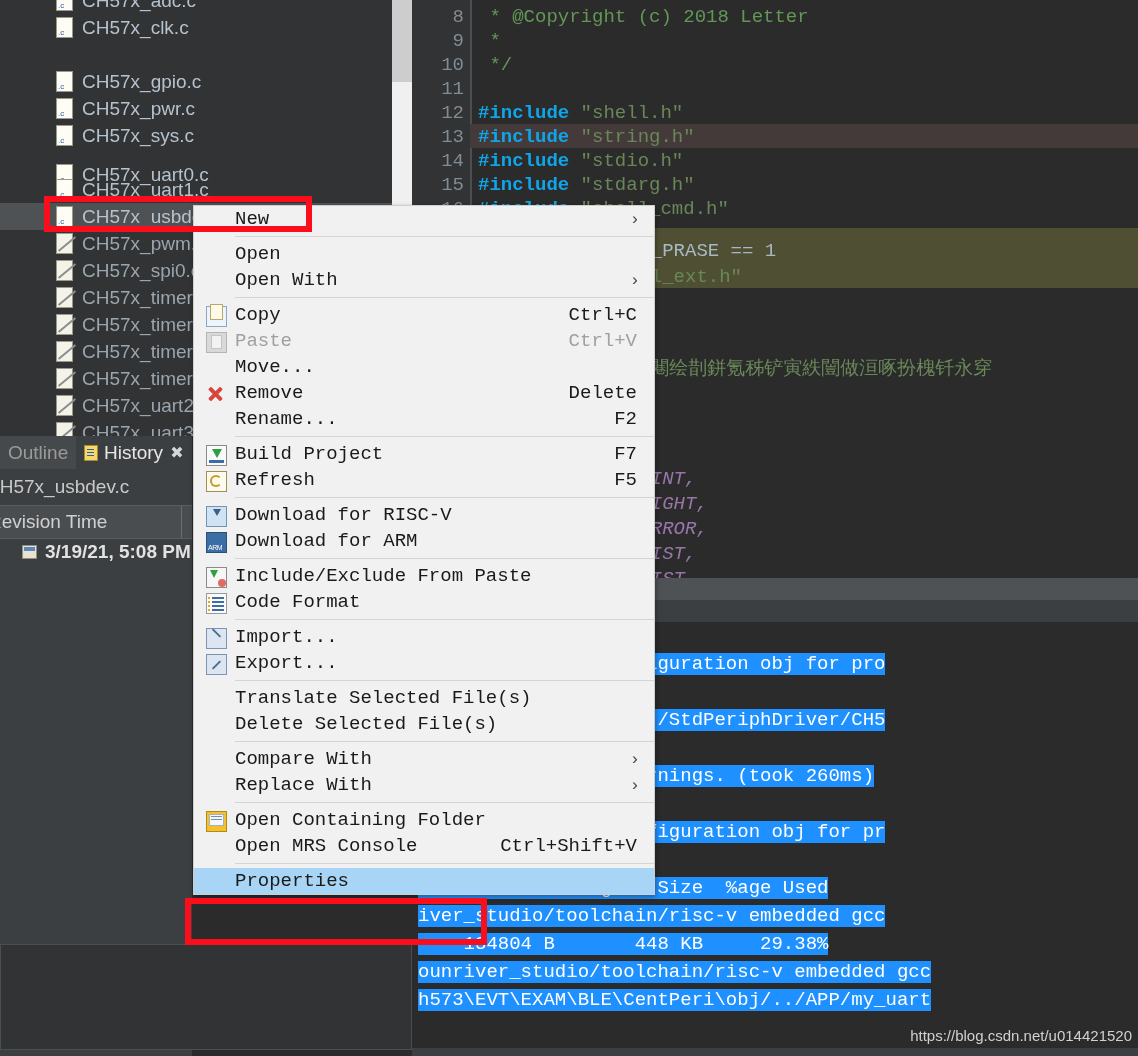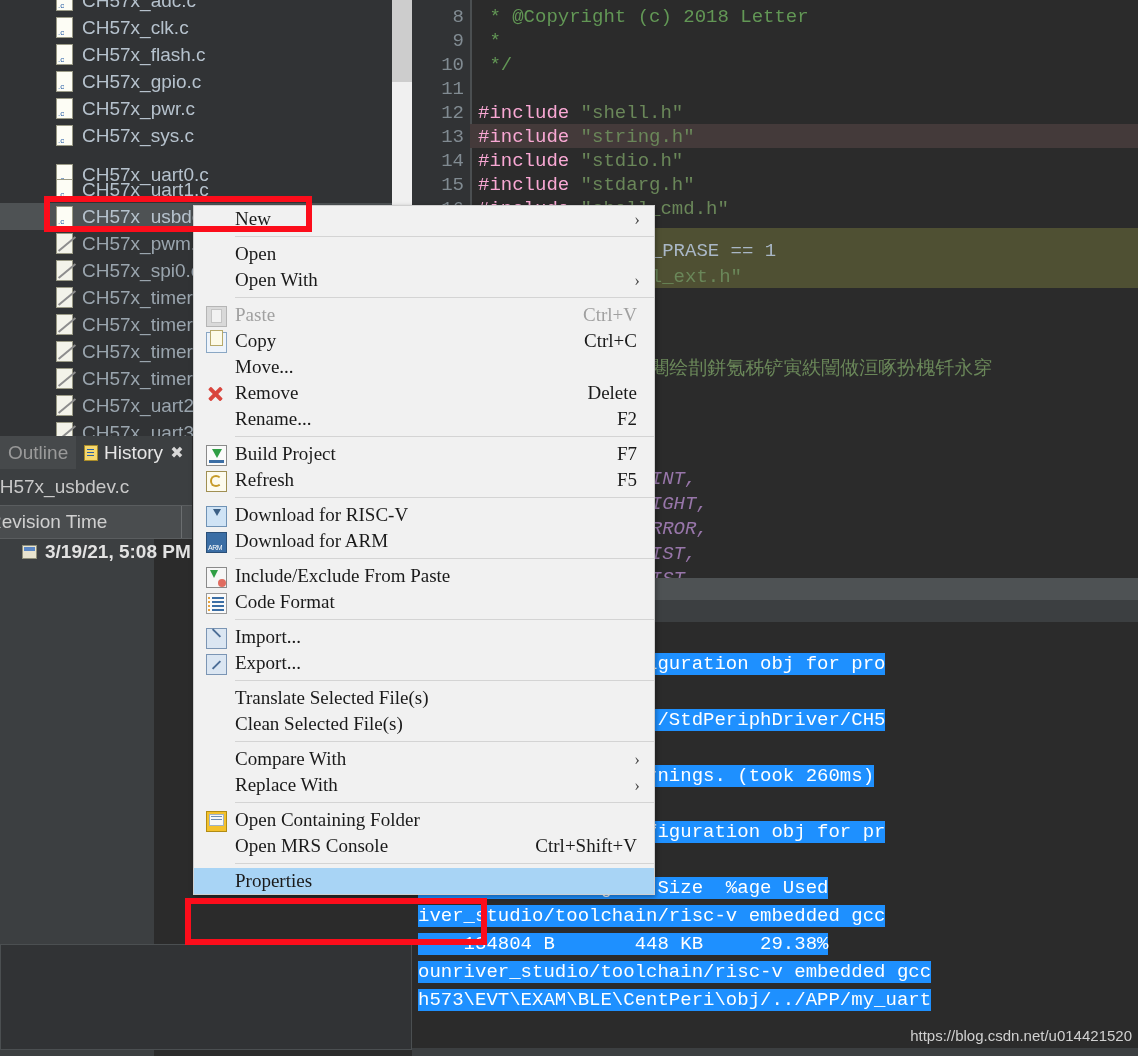--- a/index.html
+++ b/index.html
@@ -41,21 +41,21 @@
   }
   .ficon.excl:after{content:"";}
 
   
   #exp-scroll{
     position:absolute;left:392px;top:0;width:20px;height:436px;background:#f0f0f0;
   }
   #exp-thumb{position:absolute;left:0;top:0;width:20px;height:82px;background:#cdcdcd;}
 
   
-  #leftbottom{position:absolute;left:0;top:436px;width:154px;height:620px;background:#3c3f41;}
+  #leftbottom{position:absolute;left:0;top:436px;width:192px;height:620px;background:#3c3f41;}
   #tabstrip{position:absolute;left:0;top:0;width:192px;height:33px;background:#313335;}
   .vtab{
     position:absolute;top:0;height:33px;display:flex;align-items:center;
     font-size:19px;color:#c7c7c7;padding:0 8px;white-space:nowrap;
   }
   .vtab.inactive{left:0;color:#9a9a9a;background:#46494b;}
   .vtab.active{left:76px;background:#3c3f41;color:#e6e6e6;}
   .histicon{
     width:14px;height:16px;background:#f5d76e;border:1px solid #a98b28;
     margin-right:6px;box-sizing:border-box;position:relative;flex:none;
@@ -98,21 +98,21 @@
   #gutter{position:absolute;left:0;top:0;width:58px;height:600px;background:#313335;}
   .lnum{
     position:absolute;right:6px;color:#818b92;font-size:19px;
     font-family:"Liberation Mono", monospace;text-align:right;
   }
   #gutter-sep{position:absolute;left:58px;top:0;width:2px;height:600px;background:#4b4f51;}
   .code-line{position:absolute;left:66px;white-space:pre;font-family:"Liberation Mono", monospace;}
   .hl-current{position:absolute;left:58px;width:668px;background:#443a3a;}
   .hl-block{position:absolute;left:58px;width:668px;background:#4f5033;}
   .c-cmt{color:#629755;}
-  .c-pre{color:#f9a8d4;font-weight:normal;}
+  .c-pre{color:#0ea5e9;font-weight:bold;}
   .c-str{color:#6a8759;}
   .c-def{color:#9876aa;font-style:italic;}
   .c-id{color:#a9b7c6;}
   .c-cjk{color:#6a8759;font-family:"DejaVu Sans", sans-serif;}
   #editor-bottombar{position:absolute;left:0;top:578px;width:726px;height:22px;background:#4e5254;}
 
   
   #console{
     position:absolute;left:412px;top:600px;width:726px;height:456px;background:#2b2b2b;
   }
@@ -135,21 +135,21 @@
   
   #emptypanel{
     position:absolute;left:0;top:944px;width:412px;height:106px;background:#313335;
     border:1px solid #4b4f51;box-sizing:border-box;
   }
 
   
   #ctxmenu{
     position:absolute;left:193px;top:205px;width:460px;
     background:#f1f1f1;border:1px solid #cfcfcf;
-    font-family:Liberation Serif, serif;
+    font-family:Liberation Mono, monospace;
     box-shadow:1px 2px 5px rgba(0,0,0,.35);
     z-index:40;
   }
   .mi{
     position:relative;height:26px;display:flex;align-items:center;
     font-size:19px;color:#1a1a1a;padding-left:41px;white-space:nowrap;
   }
   .mi.disabled{color:#a0a0a0;}
   .mi.highlight{background:#a8d4f5;}
   .mi .accel{position:absolute;right:17px;color:#1a1a1a;font-size:19px;}
@@ -247,24 +247,20 @@
 <div id="ide">
 
   <div id="explorer">
       <div class="tree-row" style="position: absolute; left: 0px; right: 0px; top: -13px;">
         <span class="ficon"></span>
         <span class="fname">CH57x_adc.c</span>
       </div>
       <div class="tree-row" style="position: absolute; left: 0px; right: 0px; top: 14px;">
         <span class="ficon"></span>
         <span class="fname">CH57x_clk.c</span>
-      </div>
-      <div class="tree-row" style="position: absolute; left: 0px; right: 0px; top: 41px;">
-        <span class="ficon"></span>
-        <span class="fname">CH57x_flash.c</span>
       </div>
       <div class="tree-row" style="position: absolute; left: 0px; right: 0px; top: 68px;">
         <span class="ficon"></span>
         <span class="fname">CH57x_gpio.c</span>
       </div>
       <div class="tree-row" style="position: absolute; left: 0px; right: 0px; top: 95px;">
         <span class="ficon"></span>
         <span class="fname">CH57x_pwr.c</span>
       </div>
       <div class="tree-row" style="position: absolute; left: 0px; right: 0px; top: 122px;">
@@ -418,31 +414,31 @@
       </div>
       <div class="msep"></div>
       <div class="mi">
         <span>Open</span>
       </div>
       <div class="mi">
         <span>Open With</span>
         <span class="submark">›</span>
       </div>
       <div class="msep"></div>
+      <div class="mi">
+        <span class="micon ic-copy"></span>
+        <span>Copy</span>
+        <span class="accel">Ctrl+C</span>
+      </div>
       <div class="mi disabled">
         <span class="micon ic-paste"></span>
         <span>Paste</span>
         <span class="accel">Ctrl+V</span>
       </div>
       <div class="mi">
-        <span class="micon ic-copy"></span>
-        <span>Copy</span>
-        <span class="accel">Ctrl+C</span>
-      </div>
-      <div class="mi">
         <span>Move...</span>
       </div>
       <div class="mi">
         <span class="micon ic-x"></span>
         <span>Remove</span>
         <span class="accel">Delete</span>
       </div>
       <div class="mi">
         <span>Rename...</span>
         <span class="accel">F2</span>
@@ -483,21 +479,21 @@
       </div>
       <div class="mi">
         <span class="micon ic-exp"></span>
         <span>Export...</span>
       </div>
       <div class="msep"></div>
       <div class="mi">
         <span>Translate Selected File(s)</span>
       </div>
       <div class="mi">
-        <span>Clean Selected File(s)</span>
+        <span>Delete Selected File(s)</span>
       </div>
       <div class="msep"></div>
       <div class="mi">
         <span>Compare With</span>
         <span class="submark">›</span>
       </div>
       <div class="mi">
         <span>Replace With</span>
         <span class="submark">›</span>
       </div>

